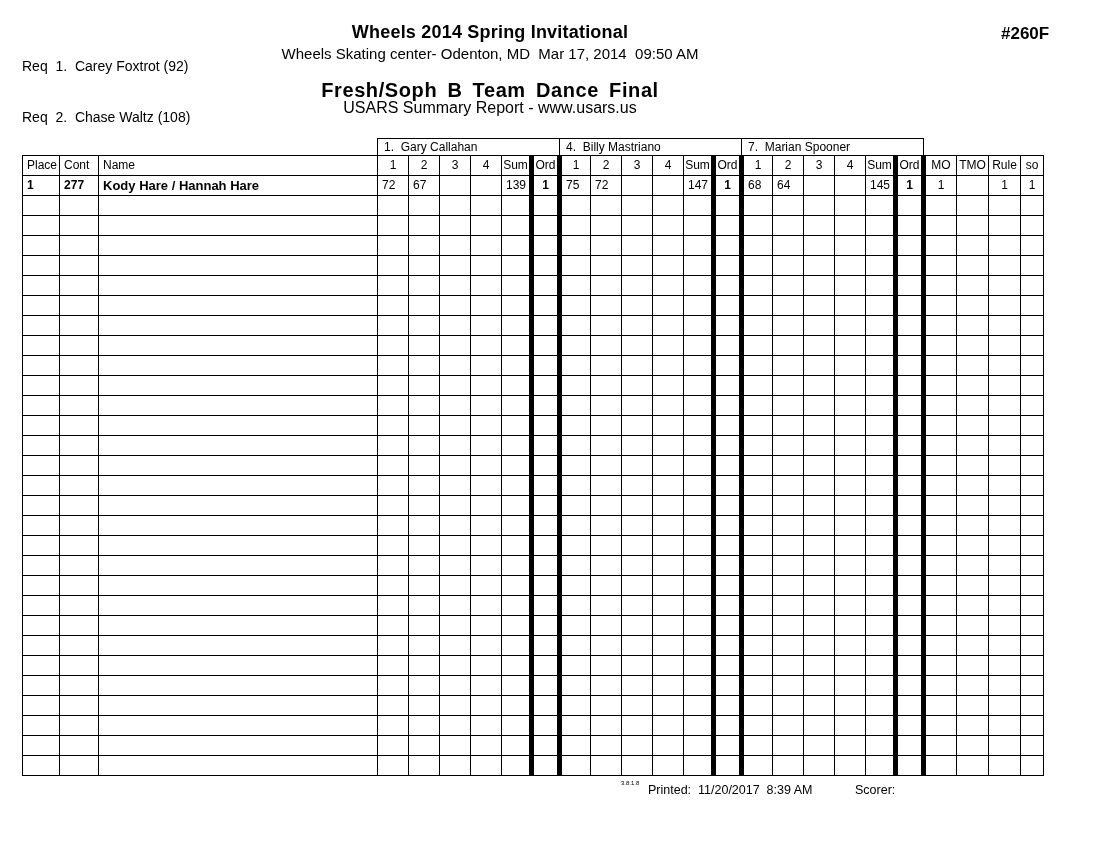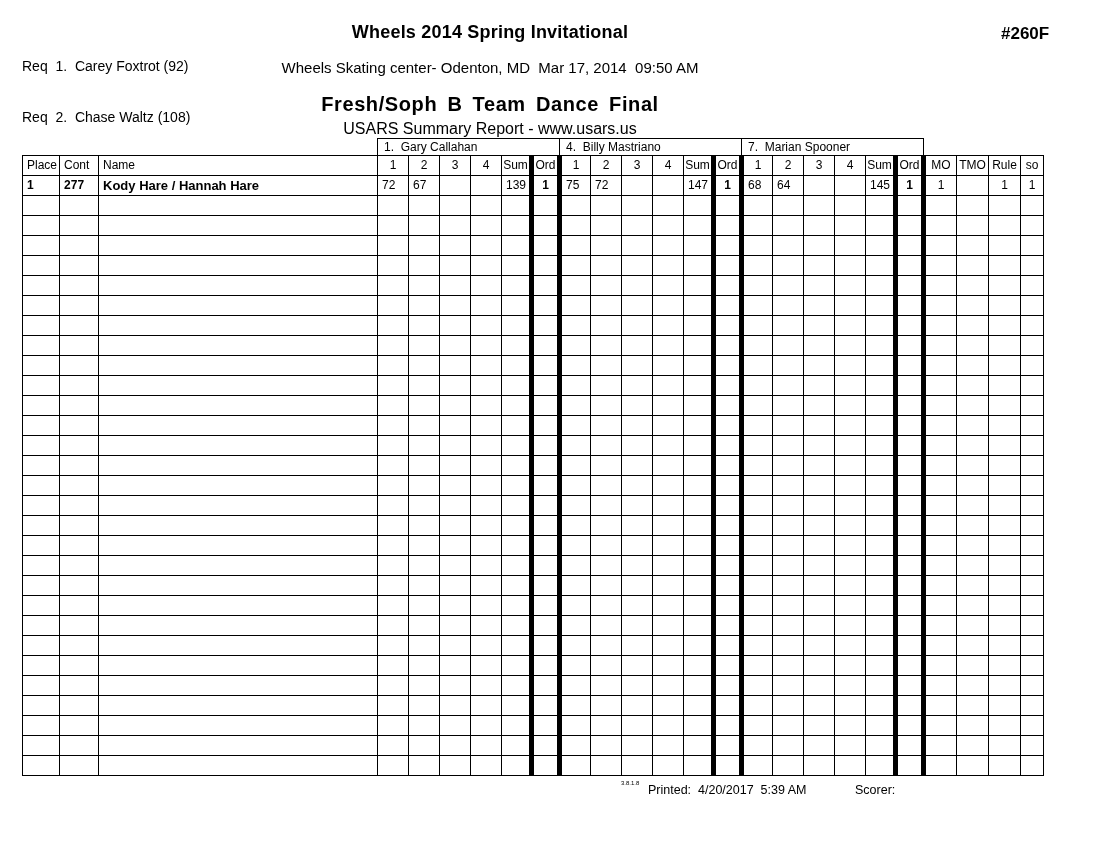--- a/index.html
+++ b/index.html
@@ -8,23 +8,23 @@
     font-family:"Liberation Sans", sans-serif;position:relative;overflow:hidden;
   }
   .pre{white-space:pre;}
 
   
   .req-block{position:absolute;left:22px;top:24px;font-size:14px;line-height:17px;}
 
   
   .title-block{position:absolute;left:0;top:23px;width:980px;text-align:center;line-height:1;}
   .t-title{font-size:18px;font-weight:bold;letter-spacing:0.2px;}
-  .t-venue{font-size:15px;margin-top:19px;}
+  .t-venue{font-size:15px;margin-top:5px;}
   .t-event{font-size:20px;font-weight:bold;margin-top:19px;word-spacing:4px;letter-spacing:0.6px;}
-  .t-report{font-size:16px;margin-top:7px;}
+  .t-report{font-size:16px;}
 
   .doc-number{position:absolute;left:961px;top:24px;font-size:17px;font-weight:bold;margin-left:40px;}
 
   
   table{
     position:absolute;left:22px;top:138px;border-collapse:collapse;table-layout:fixed;
     font-size:12px;
     border-radius:16px;
   }
   th,td{
@@ -941,14 +941,14 @@
         <td class="c-ord"></td>
         <td class="c-right"></td>
         <td class="c-right"></td>
         <td class="c-right"></td>
         <td class="c-right"></td>
       </tr>
     </tbody>
 </table>
 
 <div class="footer-version">3.8.1.8</div>
-<div class="footer-printed pre">Printed:  4/20/2017  5:39 AM</div>
+<div class="footer-printed pre">Printed:  11/20/2017  8:39 AM</div>
 <div class="footer-scorer">Scorer:</div>
 
 </body></html>

